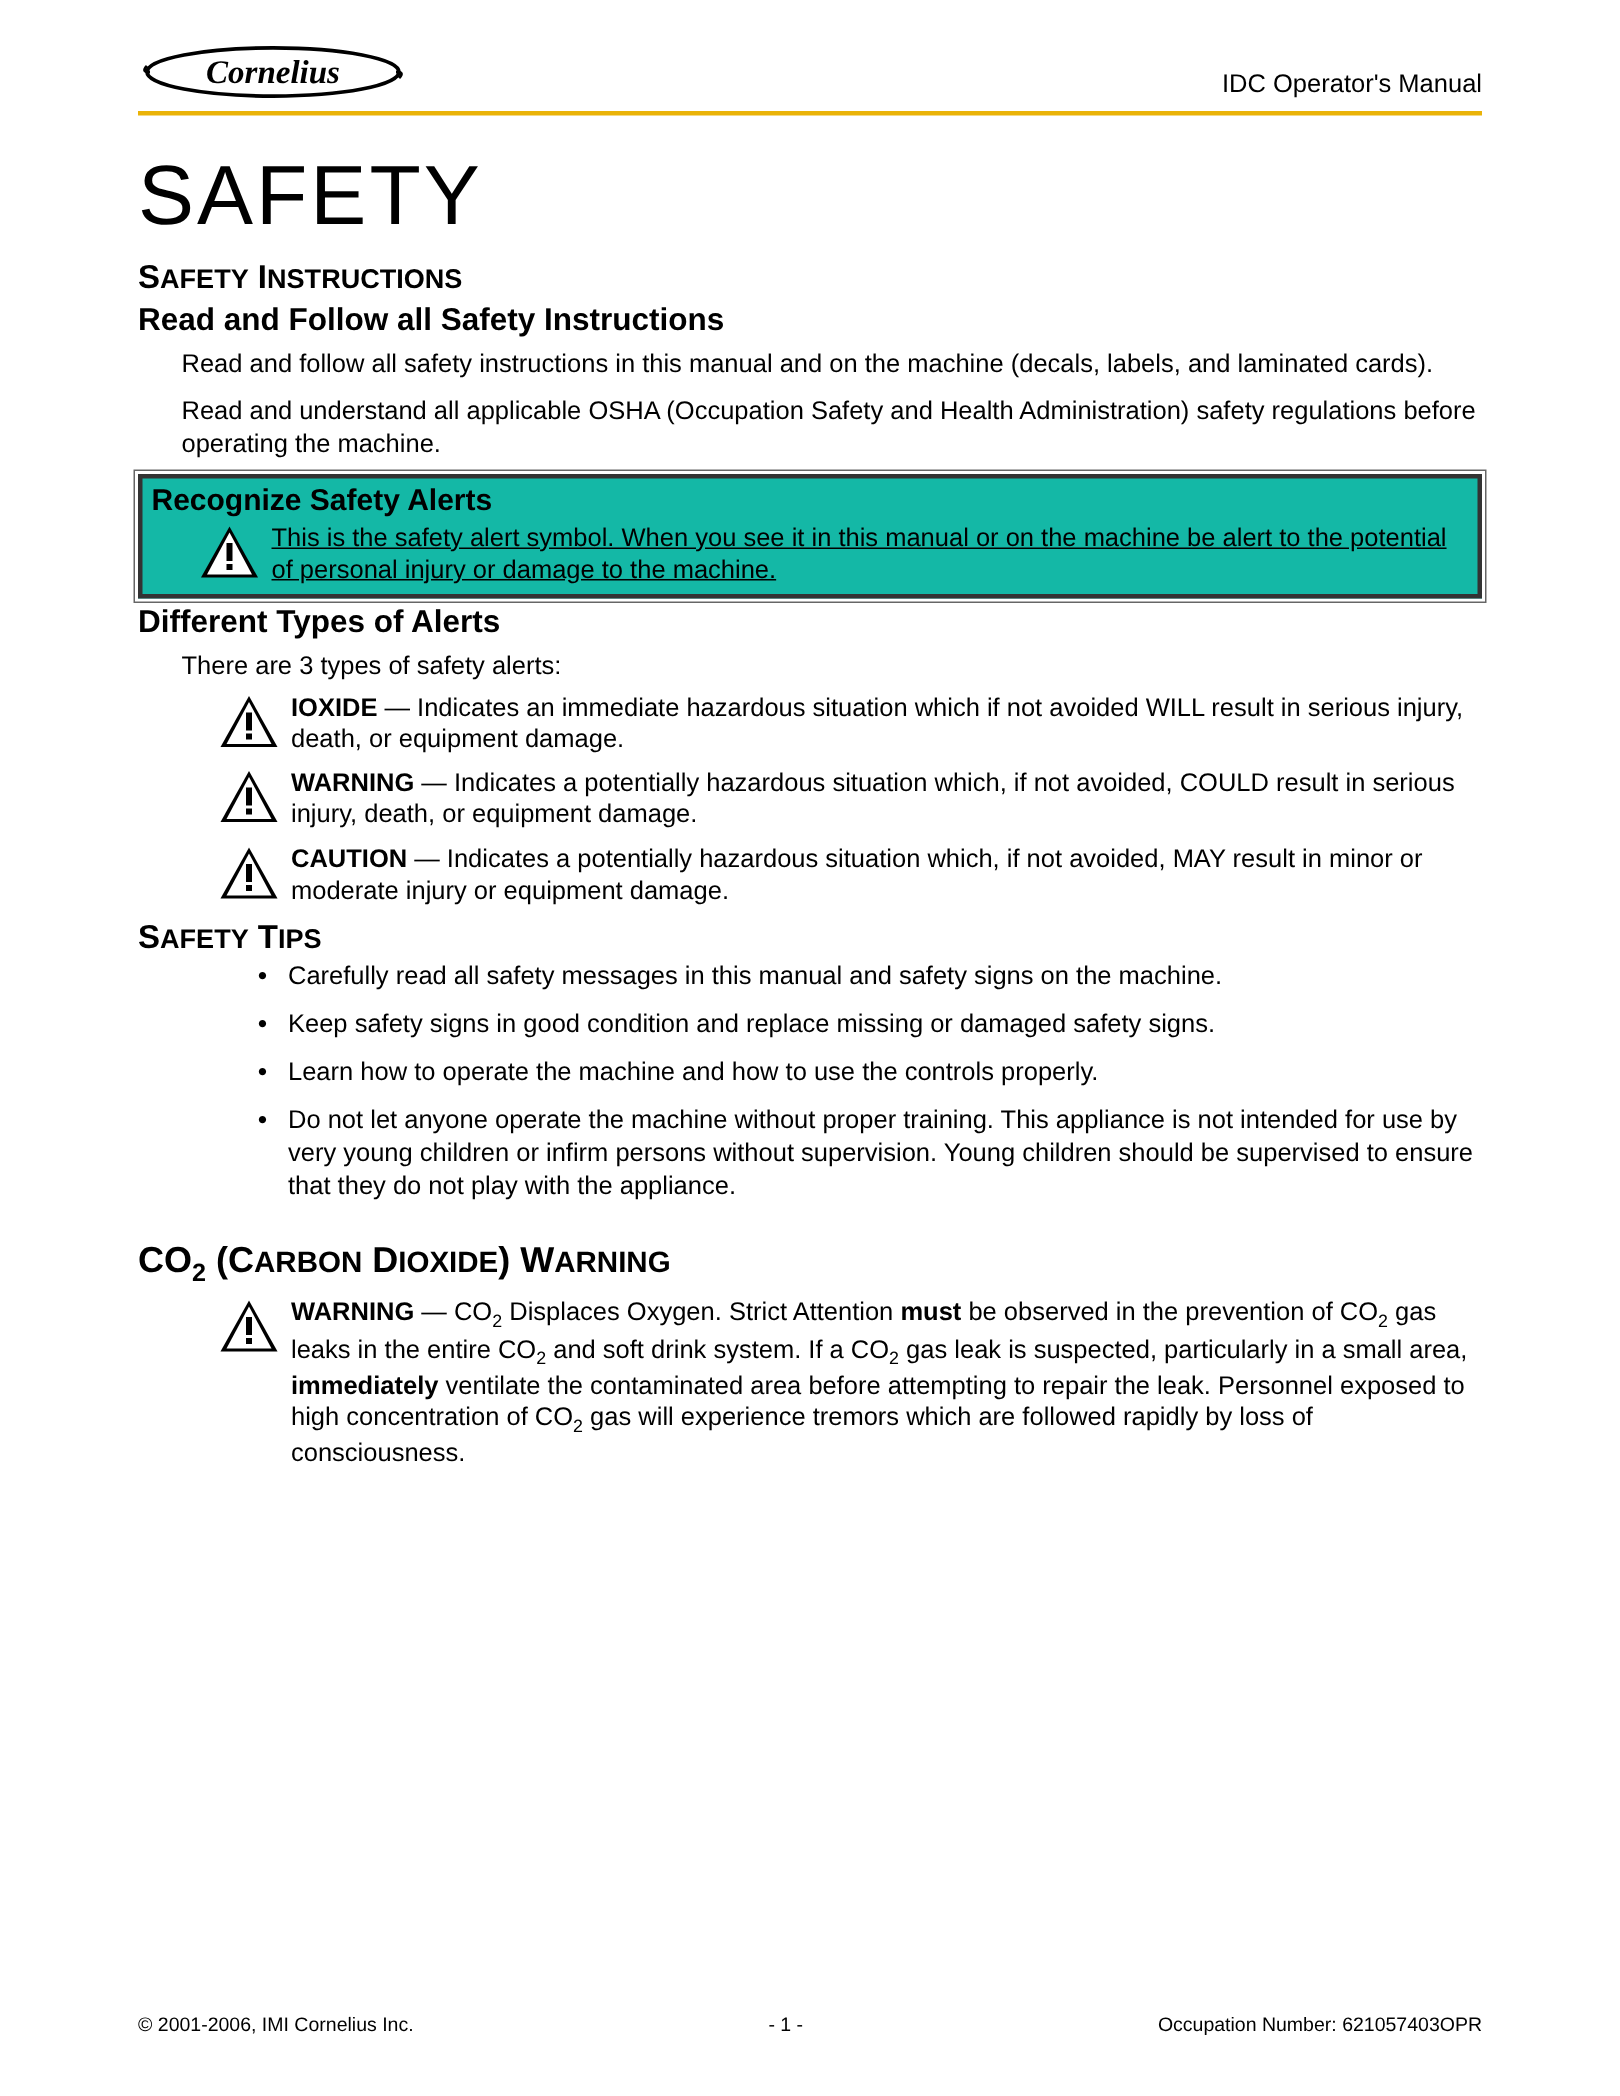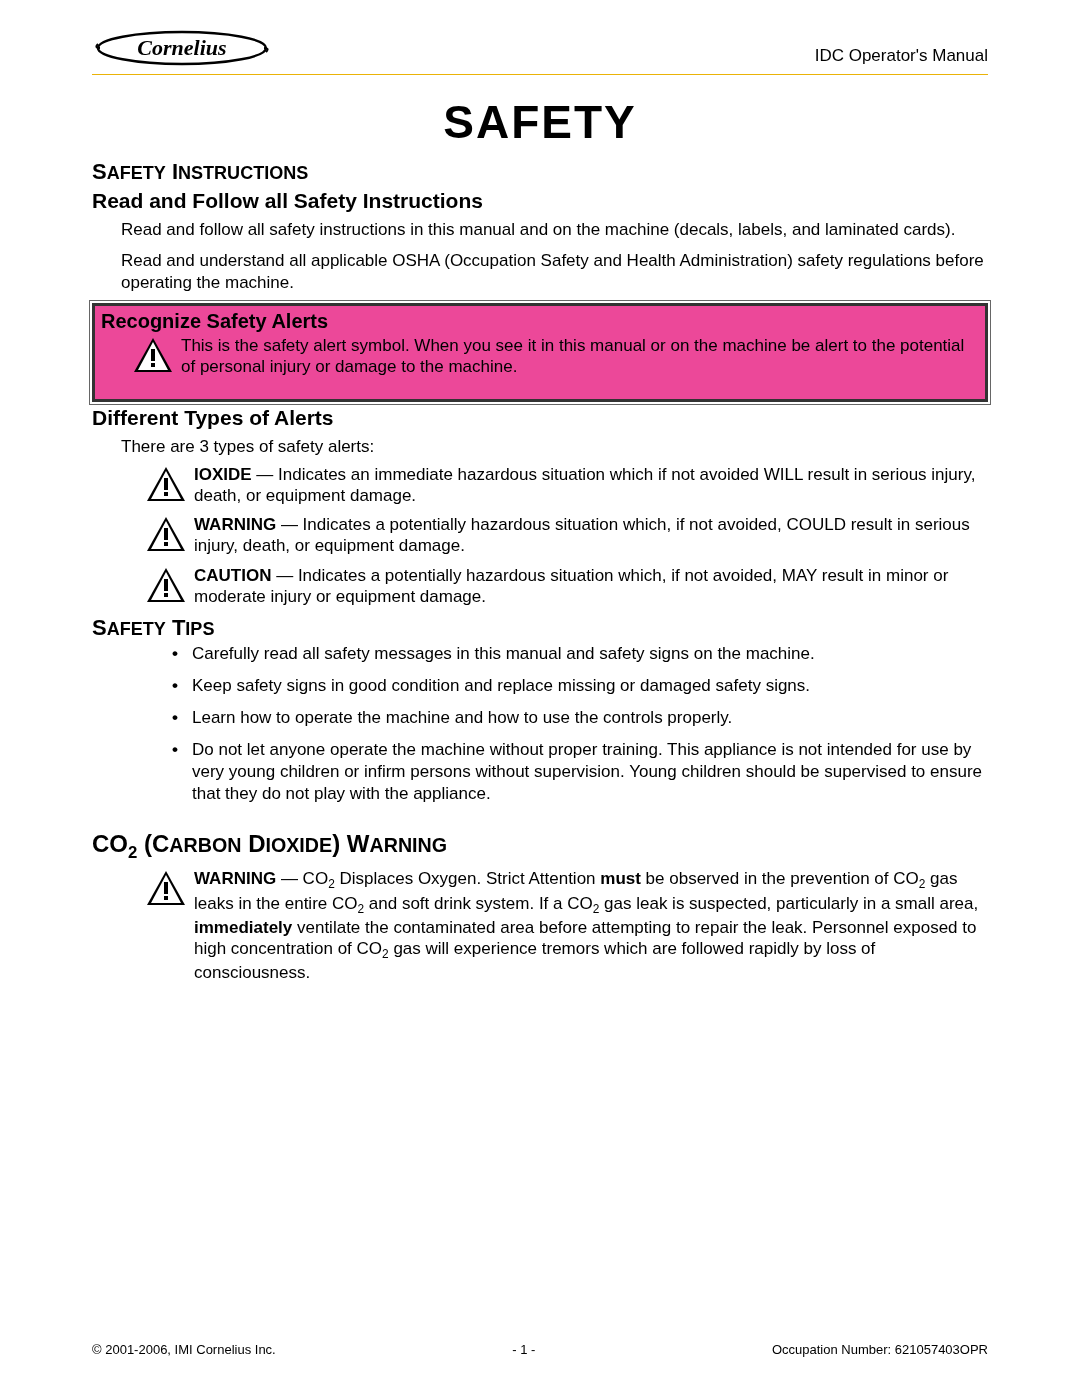--- a/index.html
+++ b/index.html
@@ -11,35 +11,34 @@
     color: #000;
     position: relative;
   }
   .page {
     padding: 28px 92px 0 92px;
   }
   .header-row {
     display: flex;
     justify-content: space-between;
     align-items: flex-end;
-    border-bottom: 1px solid #eab308;
+    border-bottom: 3px solid #eab308;
     padding-bottom: 6px;
   }
   .logo {
     width: 180px;
     height: 40px;
   }
   .header-right {
     font-size: 17px;
     padding-bottom: 2px;
   }
   .main-title {
-    text-align: center;
-    font-size: 46px;
-    font-weight: bold;
+    font-size: 56px;
+    font-weight: normal;
     letter-spacing: 2px;
     margin-top: 20px;
     margin-bottom: 10px;
   }
   .section-h {
     font-size: 22px;
     font-weight: bold;
     font-variant: small-caps;
     margin-top: 4px;
     margin-bottom: 2px;
@@ -56,21 +55,21 @@
     margin-left: 29px;
     margin-bottom: 10px;
   }
   .alert-box {
     border: 3px double #333;
     border-style: solid;
     outline: 1px solid #666;
     outline-offset: 2px;
     padding: 4px 6px 6px 6px;
     margin: 8px 0 4px 0;
-    background: #ec4899;
+    background: #14b8a6;
   }
   .alert-box .sub-h {
     margin: 0 0 2px 0;
     font-size: 20px;
   }
   .alert-flex {
     display: flex;
     align-items: flex-start;
     margin-left: 54px;
     margin-bottom: 8px;
@@ -80,21 +79,21 @@
     width: 40px;
     height: 36px;
     margin-right: 8px;
     margin-top: 2px;
   }
   .alert-flex .txt {
     font-size: 17px;
     line-height: 1.25;
     flex: 1;
   }
-  .alert-box .alert-flex { margin-left: 32px; margin-bottom: 16px; }
+  .alert-box .alert-flex { margin-left: 32px; margin-bottom: 0; text-decoration: underline; }
   .bold { font-weight: bold; }
   ul.tips {
     list-style: none;
     margin-left: 80px;
   }
   ul.tips li {
     font-size: 17px;
     line-height: 1.3;
     margin-bottom: 10px;
     position: relative;

